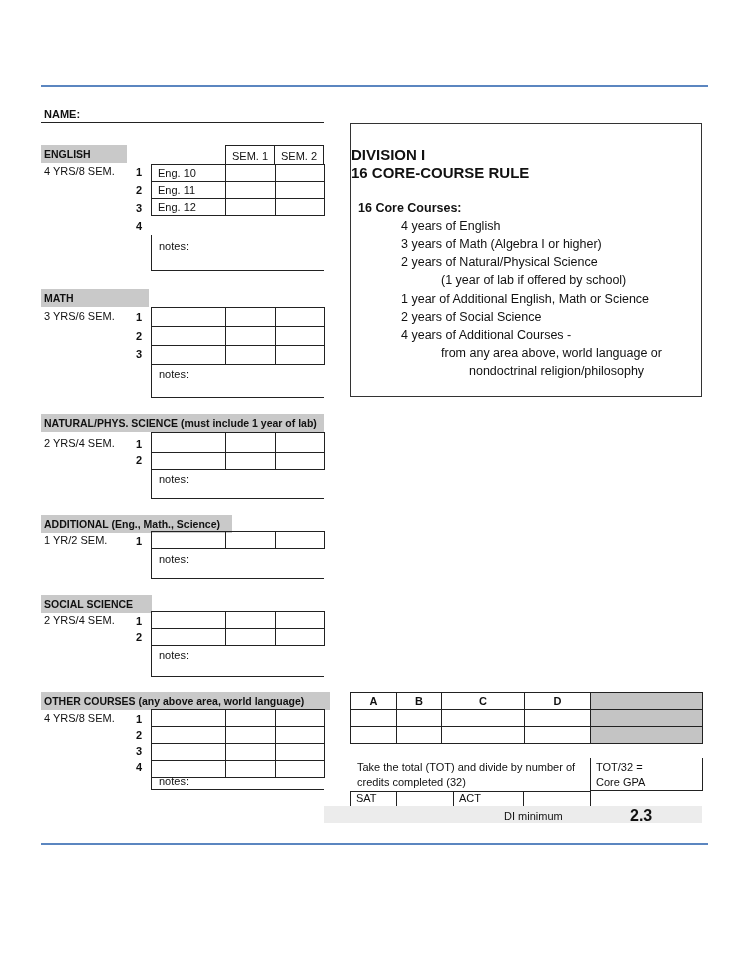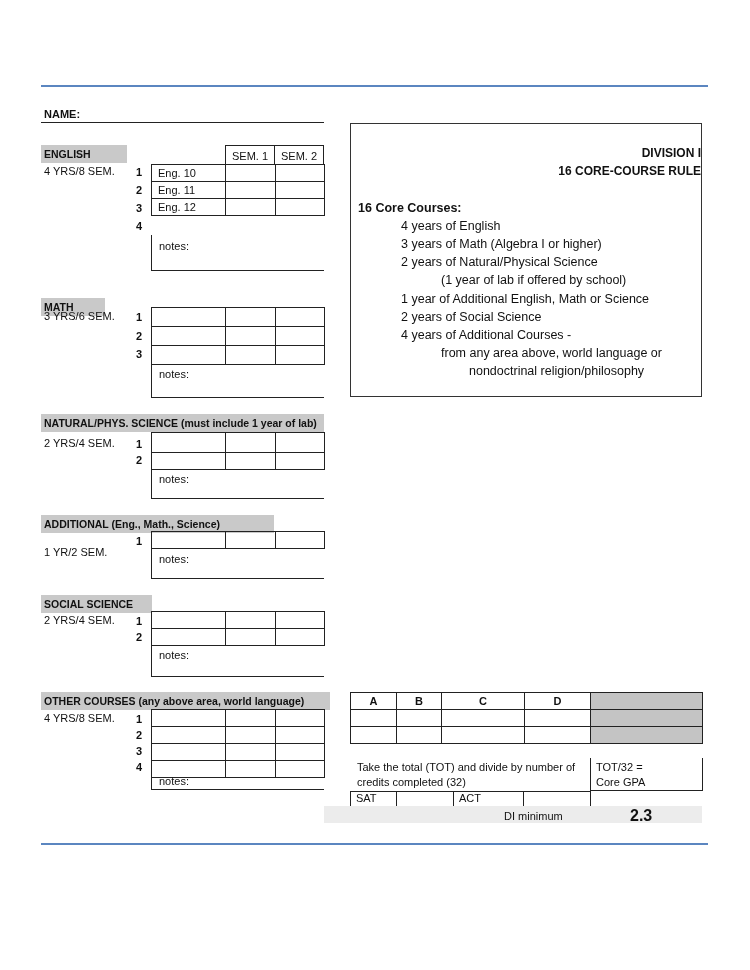--- a/index.html
+++ b/index.html
@@ -11,21 +11,21 @@
   .req { position: absolute; font-size: 11px; left: 44px; }
   .rownum { position: absolute; font-size: 11px; font-weight: bold; left: 136px; width: 10px; text-align: left; }
   table.grid { position: absolute; border-collapse: collapse; left: 151px; }
   table.grid td { border: 1px solid #222; padding: 0 0 0 6px; font-size: 11px; height: 17px; box-sizing: border-box; }
   table.grid td.c1 { width: 74px; }
   table.grid td.c2 { width: 50px; }
   table.grid td.c3 { width: 49px; }
   .hdr-sem { position: absolute; font-size: 11px; text-align: center; border: 1px solid #222; box-sizing: border-box; height: 20px; line-height: 20px; }
   .notes { position: absolute; left: 151px; width: 173px; border-left: 1px solid #222; border-bottom: 1.5px solid #222; box-sizing: border-box; font-size: 11px; padding: 5px 0 0 7px; }
   .infobox { position: absolute; left: 350px; top: 123px; width: 352px; height: 274px; border: 1.5px solid #333; box-sizing: border-box; }
-  .infobox .title { position: absolute; left: 0; width: 100%; text-align: right; font-weight: bold; font-size: 12px; }
+  .infobox .title { position: absolute; left: 0; width: 100%; text-align: left; font-weight: bold; font-size: 15px; }
   .infobox .core-h { position: absolute; left: 7px; font-weight: bold; font-size: 12.5px; }
   .infobox .li { position: absolute; font-size: 12.5px; white-space: nowrap; }
   table.gpa { position: absolute; left: 350px; top: 692px; border-collapse: collapse; }
   table.gpa td { border: 1px solid #222; font-size: 11px; text-align: center; height: 17px; padding: 0; box-sizing: border-box; }
   table.gpa td.b { font-weight: bold; }
   table.gpa td.shade { background: #c4c4c4; }
   .gpa-note { position: absolute; font-size: 11px; line-height: 15px; }
   .gpa-box { position: absolute; border: 1px solid #222; box-sizing: border-box; }
   .minbar { position: absolute; left: 324px; top: 806px; width: 378px; height: 17px; background: #ececec; }
   .minbar .lbl { position: absolute; left: 180px; top: 4px; font-size: 11px; }
@@ -61,21 +61,21 @@
       </tr>
   <tr>
         <td class="c1">Eng. 12</td>
         <td class="c2"></td>
         <td class="c3"></td>
       </tr>
 </tbody>
   </table>
 <div class="notes" style="top:235px; height:36px;">notes:</div>
 
-<div class="sec-header" style="left:41px; top:289px; width:64px;margin-top:9px;">MATH</div>
+<div class="sec-header" style="left:41px; top:289px; width:108px;">MATH</div>
 <div class="req" style="top:310px;">3 YRS/6 SEM.</div>
 <div class="rownum" style="top:311px;">1</div>
 <div class="rownum" style="top:330px;">2</div>
 <div class="rownum" style="top:348px;">3</div>
 <table class="grid" style="top:307px;">
   <tbody>
       <tr>
         <td class="c1" style="height:19px;"></td>
         <td class="c2"></td>
         <td class="c3"></td>
@@ -107,22 +107,22 @@
       </tr>
   <tr>
         <td class="c1" style="height:17px;"></td>
         <td class="c2"></td>
         <td class="c3"></td>
       </tr>
 </tbody>
   </table>
 <div class="notes" style="top:468px; height:31px;">notes:</div>
 
-<div class="sec-header" style="left:41px; top:515px; width:233px;">ADDITIONAL (Eng., Math., Science)</div>
-<div class="req" style="top:534px;margin-top:12px;">1 YR/2 SEM.</div>
+<div class="sec-header" style="left:41px; top:515px; width:191px;">ADDITIONAL (Eng., Math., Science)</div>
+<div class="req" style="top:534px;">1 YR/2 SEM.</div>
 <div class="rownum" style="top:535px;">1</div>
 <table class="grid" style="top:531px;">
   <tbody>
       <tr>
         <td class="c1"></td>
         <td class="c2"></td>
         <td class="c3"></td>
       </tr>
 </tbody>
   </table>

